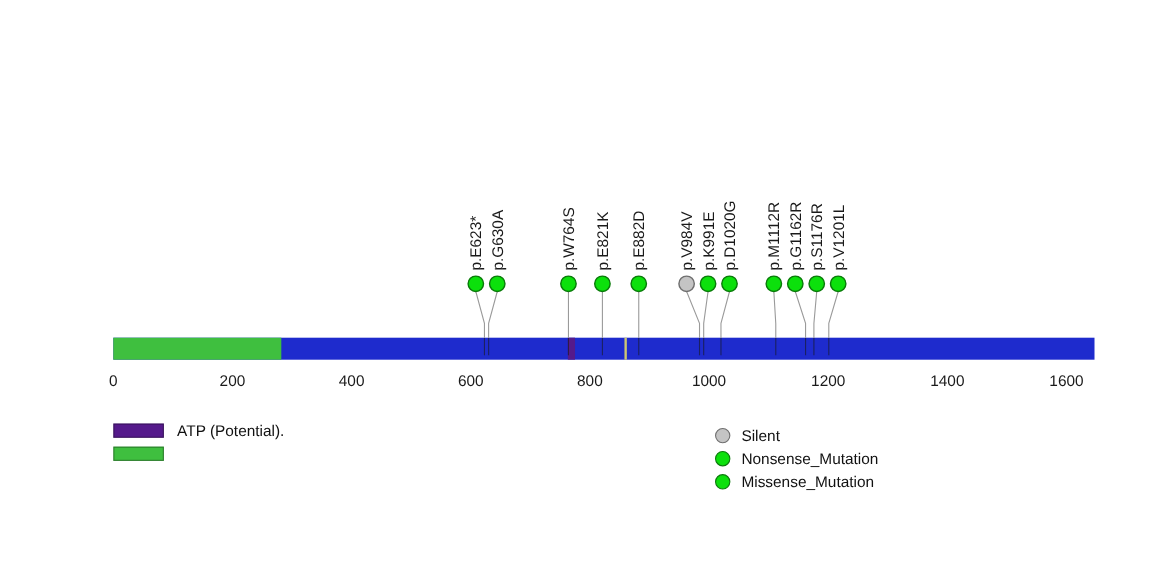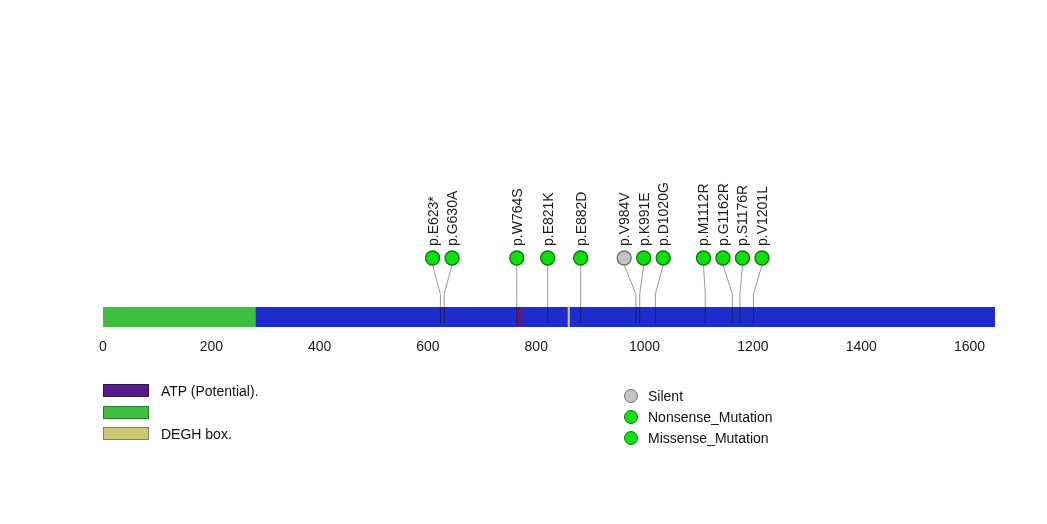--- a/index.html
+++ b/index.html
@@ -6,22 +6,22 @@
   .stage{
     position:relative;
     width:1047px;
     height:524px;
     background:#ffffff;
     overflow:hidden;
     font-family:"Liberation Sans", sans-serif;
   }
   .stage svg{position:absolute;left:0;top:0;font-family:"Liberation Sans", sans-serif;}
   .legend-domains{position:absolute;left:103px;top:384px;display:flex;flex-direction:column;gap:8px;}
-  .legend-mutations{position:absolute;left:624px;top:389px;display:flex;flex-direction:column;gap:7px;}
-  .lrow{display:flex;}
+  .legend-mutations{position:absolute;left:650px;top:389px;display:flex;flex-direction:column;gap:7px;}
+  .lrow{display:flex;align-items:center;}
   .swatch{
     width:46px;height:13px;display:inline-block;margin-right:12px;
     border:1px solid rgba(0,0,0,0.35);box-sizing:border-box;flex:0 0 auto;
   }
   .dot{
     width:14px;height:14px;border-radius:50%;display:inline-block;margin-right:10px;
     border:1.5px solid #555;box-sizing:border-box;flex:0 0 auto;
   }
   .ltext{font-size:14px;color:#111;white-space:nowrap;line-height:14px;}
 </style>
@@ -95,24 +95,20 @@
     </svg>
 
   <div class="legend-domains">
     <div class="lrow">
       <span class="swatch" style="background: rgb(85, 26, 139);"></span>
       <span class="ltext">ATP (Potential).</span>
     </div>
     <div class="lrow">
       <span class="swatch" style="background: rgb(63, 191, 63);"></span>
     </div>
-    <div class="lrow">
-      <span class="swatch" style="background: rgb(205, 198, 115);"></span>
-      <span class="ltext">DEGH box.</span>
-    </div>
   </div>
 
   <div class="legend-mutations">
     <div class="lrow">
       <span class="dot" style="background: rgb(196, 196, 196); border-color: rgb(111, 111, 111);"></span>
       <span class="ltext">Silent</span>
     </div>
     <div class="lrow">
       <span class="dot" style="background: rgb(12, 224, 12); border-color: rgb(10, 122, 10);"></span>
       <span class="ltext">Nonsense_Mutation</span>

